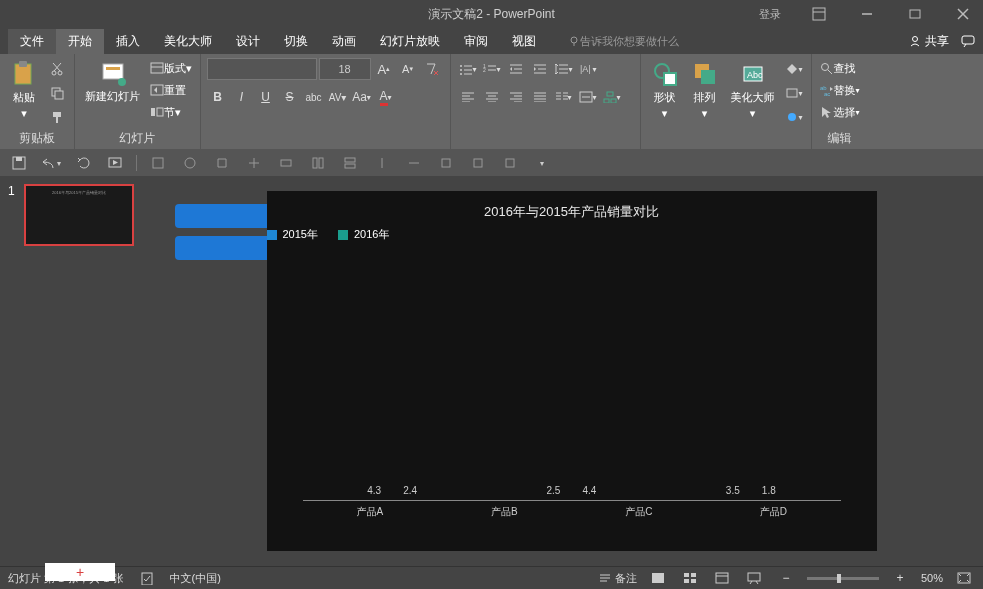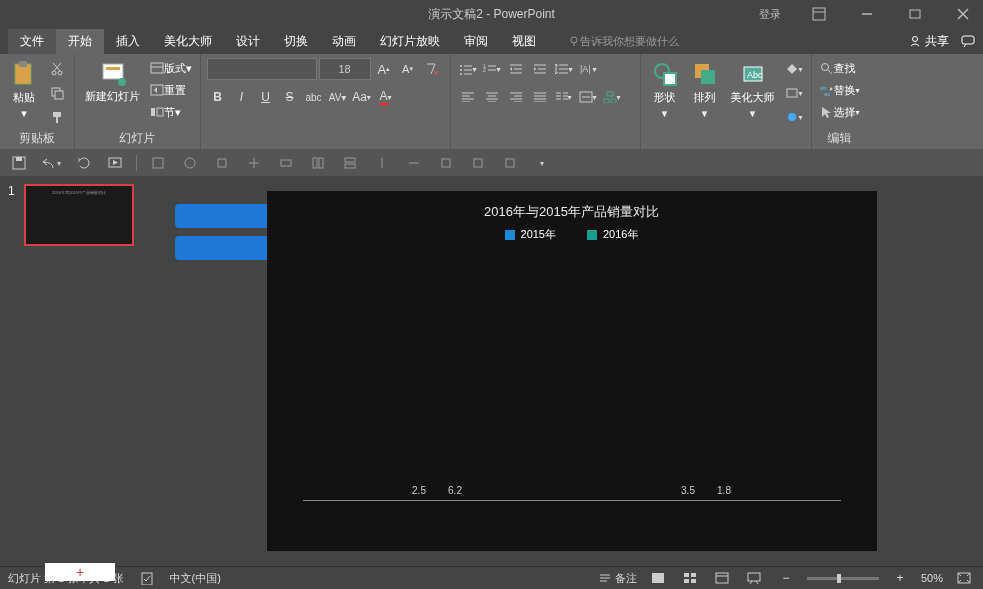--- a/index.html
+++ b/index.html
@@ -48,21 +48,21 @@
 .thumb { width: 110px; height: 62px; background: #1a1a1a; border: 2px solid #d94141; position: relative; }
 .thumb-add { width: 70px; height: 18px; background: #fff; display: flex; align-items: center; justify-content: center; color: #d94141; font-size: 14px; margin: 0 auto; position: absolute; bottom: 8px; left: 45px; }
 
 .slide-area { flex: 1; display: flex; align-items: center; justify-content: center; background: #444; padding: 10px; position: relative; }
 .blue-pills { position: absolute; left: 15px; top: 28px; display: flex; flex-direction: column; gap: 8px; }
 .blue-pill { width: 98px; height: 24px; background: #1e78d6; border-radius: 4px; }
 .slide { width: 610px; height: 360px; background: #121212; color: #fff; position: relative; }
 
 
 .chart-title { text-align: center; font-size: 13px; color: #e8e8e8; padding-top: 12px; }
-.legend { display: flex; justify-content: center; gap: 31px; margin-top: 6px; font-size: 11px; }
+.legend { display: flex; justify-content: flex-start; gap: 20px; margin-top: 6px; font-size: 11px; }
 .legend .item { display: flex; align-items: center; gap: 6px; }
 .swatch { width: 10px; height: 10px; }
 .swatch.s1 { background: #1e88d6; }
 .swatch.s2 { background: #1a9e8e; }
 .chart-body { position: absolute; left: 36px; right: 36px; bottom: 32px; top: 80px; }
 .axis-x { position: absolute; left: 0; right: 0; bottom: 18px; height: 1px; background: #888; }
 .plot { position: absolute; left: 0; right: 0; bottom: 18px; top: 0; display: flex; }
 .cat-group { flex: 1; position: relative; }
 .bars { position: absolute; bottom: 0; left: 50%; transform: translateX(-50%); display: flex; gap: 10px; align-items: flex-end; }
 .bar { width: 26px; position: relative; }
@@ -616,40 +616,56 @@
           </div>
         <div class="item">
             <div class="swatch s2"></div>
             <span>2016年</span>
           </div>
       </div>
       <div class="chart-body">
         <div class="plot" id="chart-plot">
             <div class="cat-group">
               <div class="bars">
+                <div class="bar s1" style="height: 86%;">
+                  <div class="val">4.3</div>
+                </div>
+                <div class="bar s2" style="height: 48%;">
+                  <div class="val">2.4</div>
+                </div>
+              </div>
+            </div>
+            <div class="cat-group">
+              <div class="bars">
                 <div class="bar s1" style="height: 50%;">
                   <div class="val">2.5</div>
                 </div>
                 <div class="bar s2" style="height: 88%;">
-                  <div class="val">6.2</div>
+                  <div class="val">4.4</div>
                 </div>
               </div>
             </div>
             <div class="cat-group">
               <div class="bars">
                 <div class="bar s1" style="height: 70%;">
                   <div class="val">3.5</div>
                 </div>
                 <div class="bar s2" style="height: 36%;">
                   <div class="val">1.8</div>
                 </div>
               </div>
             </div>
           </div>
         <div class="axis-x"></div>
+        <div class="xlabels" id="xlabels">
+            <div class="xl">产品A</div>
+            <div class="xl">产品B</div>
+            <div class="xl">产品C</div>
+            <div class="xl">产品D</div>
+          </div>
       </div>
     </div>
   </div>
 </div>
 
 <div class="statusbar">
   <div class="left">
     <span>幻灯片 第 1 张，共 1 张</span>
     <span>
         <svg width="14" height="14">

